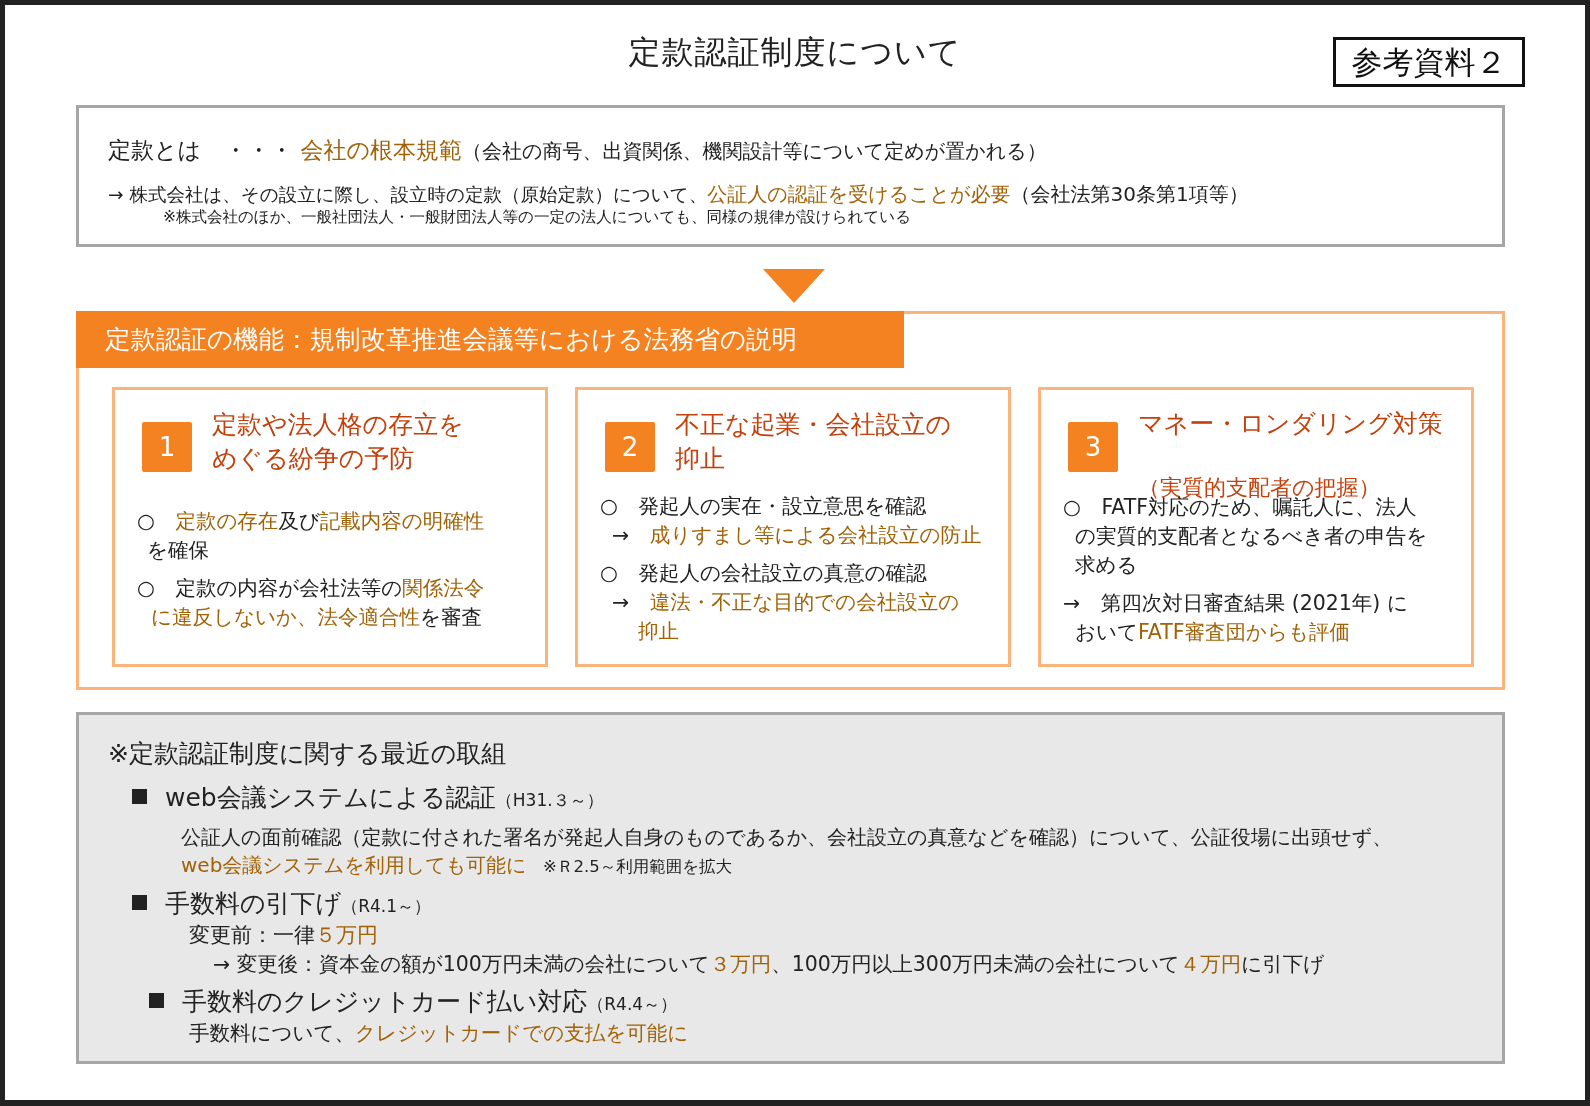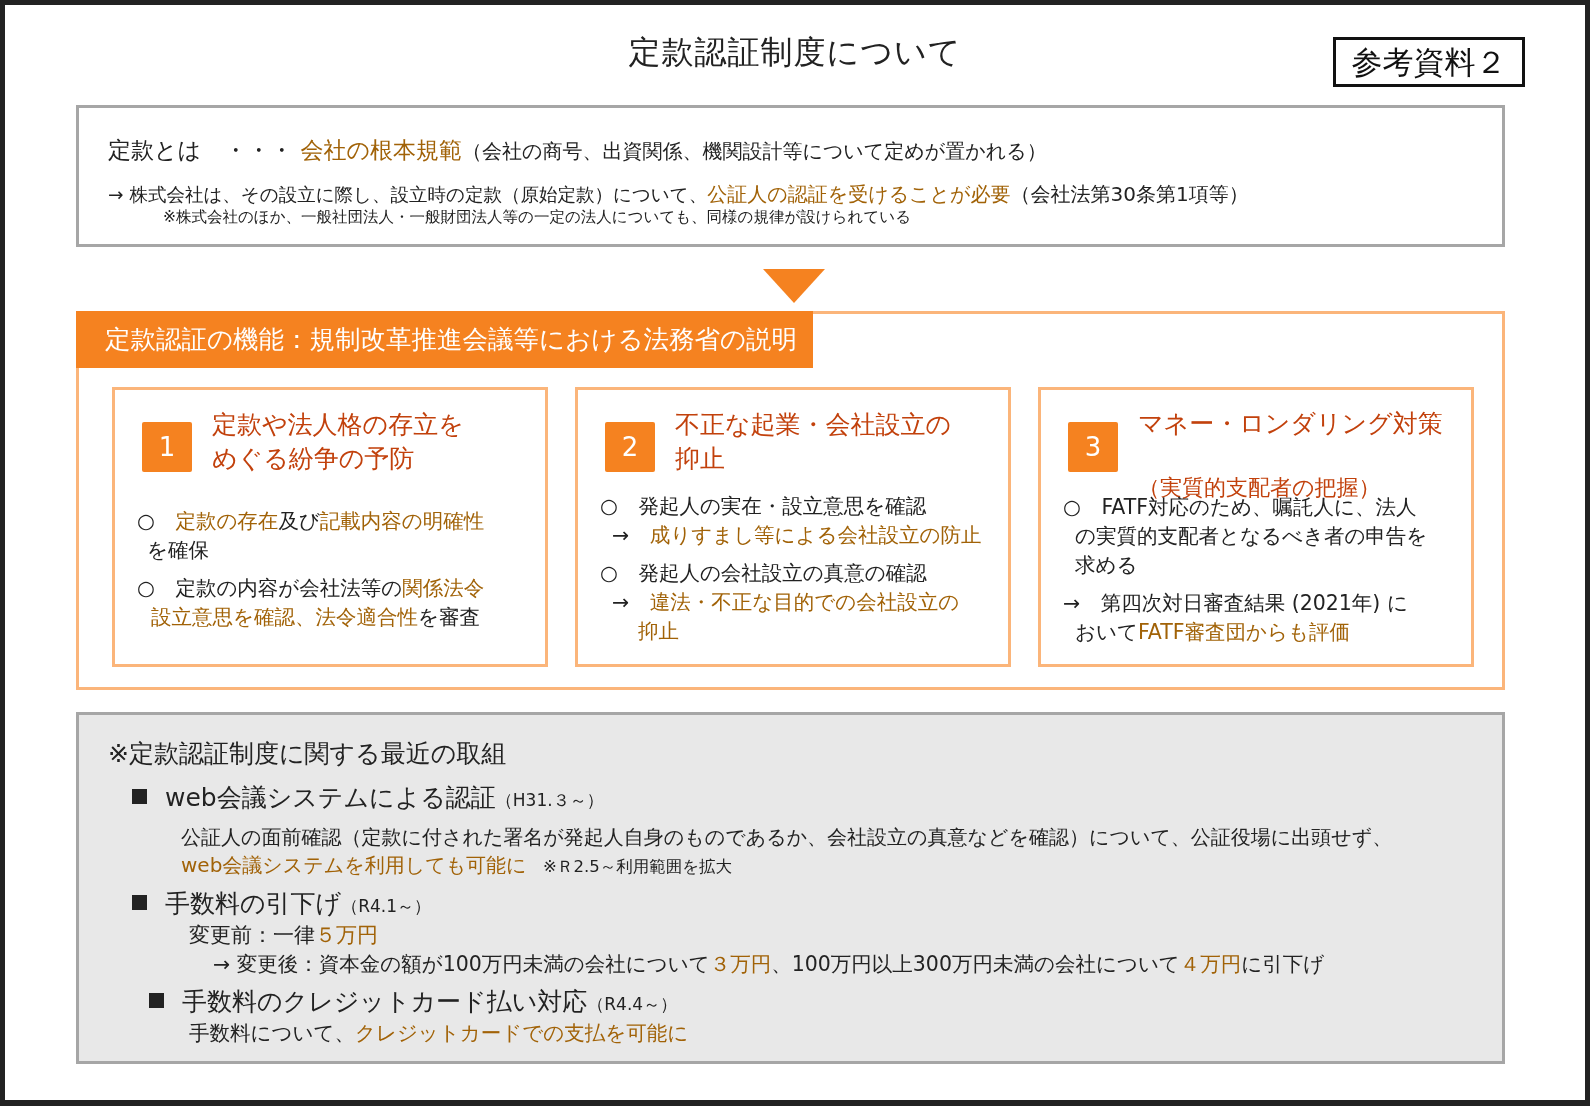--- a/index.html
+++ b/index.html
@@ -11,21 +11,21 @@
                font-size:31px; text-align:center; line-height:44px; color:#111; background:#fff;margin-left:16px; }
   .o { color:#a16207; }
   .box1 { position:absolute; left:71px; top:100px; width:1429px; height:142px; border:3px solid #a6a6a6; box-sizing:border-box; background:#fff; }
   .b1l1 { position:absolute; left:29px; top:27px; font-size:23px; white-space:nowrap; }
   .b1l2 { position:absolute; left:29px; top:73px; font-size:18.5px; white-space:nowrap; }
   .b1l3 { position:absolute; left:84px; top:99px; font-size:15.5px; white-space:nowrap; }
   .small { font-size:20px; }
   .arrow-down { position:absolute; left:758px; top:264px; width:0; height:0;
                 border-left:31px solid transparent; border-right:31px solid transparent; border-top:34px solid #f58220; }
   .box2 { position:absolute; left:71px; top:306px; width:1429px; height:379px; border:3px solid #fbb57a; box-sizing:border-box; background:#fff; }
-  .box2-head { position:absolute; left:-3px; top:-3px; width:737px; height:57px; background:#f58220; color:#fff;
+  .box2-head { position:absolute; left:-3px; top:-3px; width:828px; height:57px; background:#f58220; color:#fff;
                font-size:25.5px; line-height:57px; padding-left:29px; box-sizing:border-box; white-space:nowrap; }
   .card { position:absolute; top:73px; height:280px; border:3px solid #fbb57a; box-sizing:border-box; background:#fff; }
   .card .num { position:absolute; left:27px; top:32px; width:50px; height:50px; background:#f58220; color:#fff;
                font-size:26px; text-align:center; line-height:50px; border-radius:2px; }
   .card .ttl { position:absolute; left:97px; top:18px; font-size:25px; line-height:34px; color:#c2410c; white-space:nowrap; }
   .card .body { position:absolute; left:22px; font-size:20.5px; line-height:29px; color:#222; white-space:nowrap; }
   .box3 { position:absolute; left:71px; top:707px; width:1429px; height:352px; border:3px solid #a6a6a6; box-sizing:border-box; background:#e8e8e8; }
   .b3 { position:absolute; white-space:nowrap; color:#222; }
   .sq { display:inline-block; width:15px; height:15px; background:#222; margin-right:18px; vertical-align:2px; }
   .paren { font-size:17px; }
@@ -54,21 +54,21 @@
       <div class="ttl">
         <div>定款や法人格の存立を</div>
         <div>めぐる紛争の予防</div>
       </div>
       <div class="body" style="top:117px;">
         <div><span>○　</span><span class="o">定款の存在</span><span>及び</span><span class="o">記載内容の明確性</span></div>
         <div style="padding-left:10px;">を確保</div>
       </div>
       <div class="body" style="top:184px;">
         <div><span>○　定款の内容が会社法等の</span><span class="o">関係法令</span></div>
-        <div style="padding-left:14px;"><span class="o">設立意思を確認、法令適合性</span><span>を審査</span></div>
+        <div style="padding-left:14px;"><span class="o">に違反しないか、法令適合性</span><span>を審査</span></div>
       </div>
     </div>
 
     <div class="card" style="left:496px;width:436px;">
       <div class="num">2</div>
       <div class="ttl">
         <div>不正な起業・会社設立の</div>
         <div>抑止</div>
       </div>
       <div class="body" style="top:102px;">

